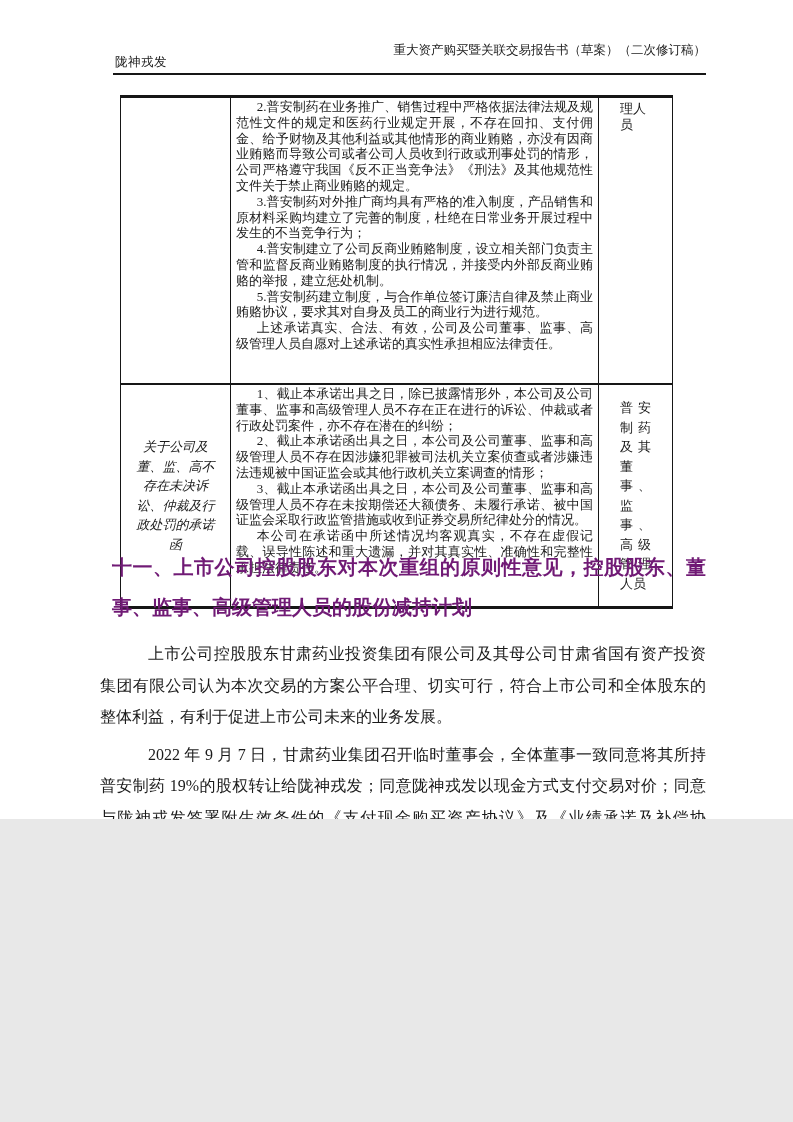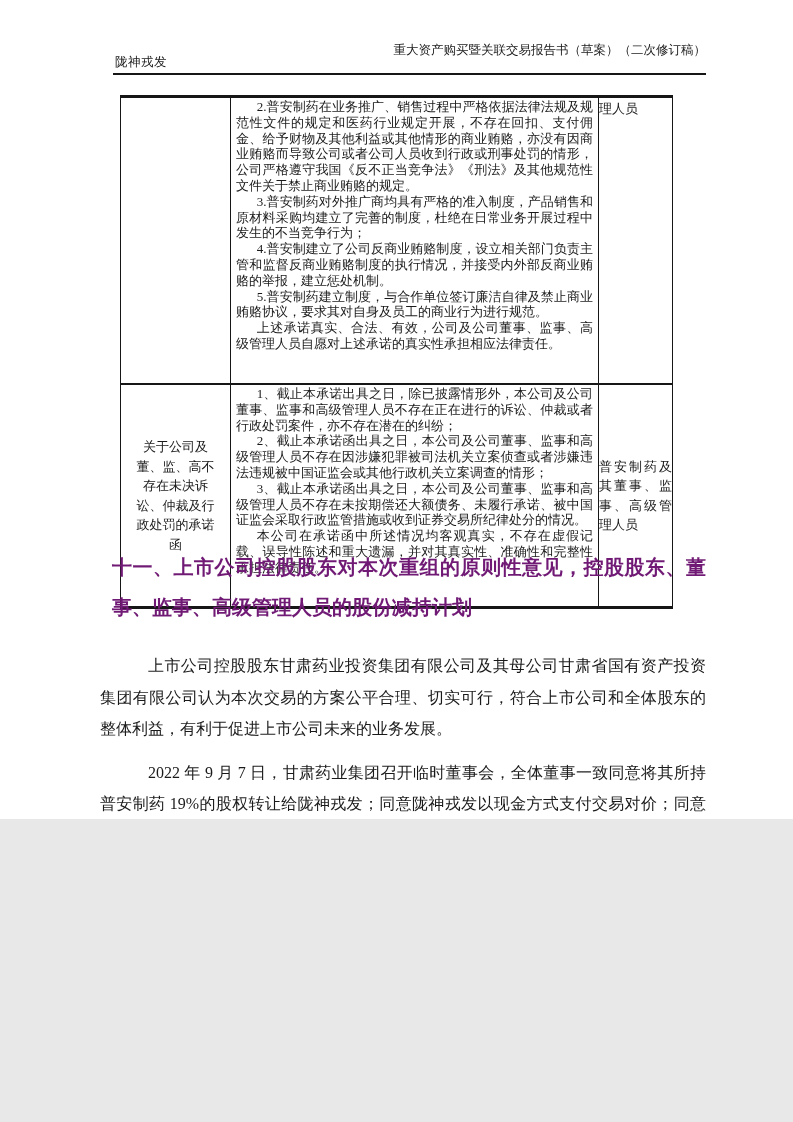--- a/index.html
+++ b/index.html
@@ -23,39 +23,39 @@
     border-top:3px solid var(--rule); border-bottom:3px solid var(--rule);
     border-left:1px solid var(--rule); border-right:1px solid var(--rule);
   }
   .doc-table td{
     border:1px solid var(--rule);
     font-size:13px; line-height:15.8px; color:var(--ink);
     overflow:hidden;
   }
   .doc-table tr.r1 td{height:253px;}
   .doc-table tr.r2 td{height:189px; border-top:2px solid var(--rule);}
-  td.cell-label{vertical-align:middle; text-align:center; padding:16px 10px; line-height:19.5px;}
+  td.cell-label{vertical-align:middle; text-align:center; padding:16px 10px; line-height:19.5px;font-style:italic;}
   td.cell-content{vertical-align:top; text-align:justify; padding:1px 5px;}
   td.cell-content p{margin:0; text-indent:1.6em;}
-  td.cell-party{padding:3px 0;margin-top:13px;}
+  td.cell-party{padding:3px 21px;margin-top:13px;}
   tr.r1 td.cell-party{vertical-align:top; text-align:left;}
   tr.r2 td.cell-party{vertical-align:middle; text-align:justify; line-height:19.5px;}
   
   .section-heading{
     position:absolute; left:112px; top:547px; width:594px; margin:0;
     font-family:"Liberation Sans","DejaVu Sans",sans-serif;
     font-weight:700; font-size:20px; line-height:40px;
     text-align:justify; color:#701a75;
   }
   
   .body-text{
     position:absolute; left:100px; top:638px; width:606px;
     font-size:16px; line-height:31.5px; text-align:justify;
   }
-  .body-text p{margin:12px 0 6px 0; text-indent:48px;}
+  .body-text p{margin:0 0 6px 0; text-indent:48px;}
   .body-text p.bold{font-weight:700;}
   
   .page-number{
     position:absolute; top:1026px; left:594px; width:120px;
     text-align:center; font-size:16px; font-weight:700;
   }
 </style>
 </head>
 <body>
 

